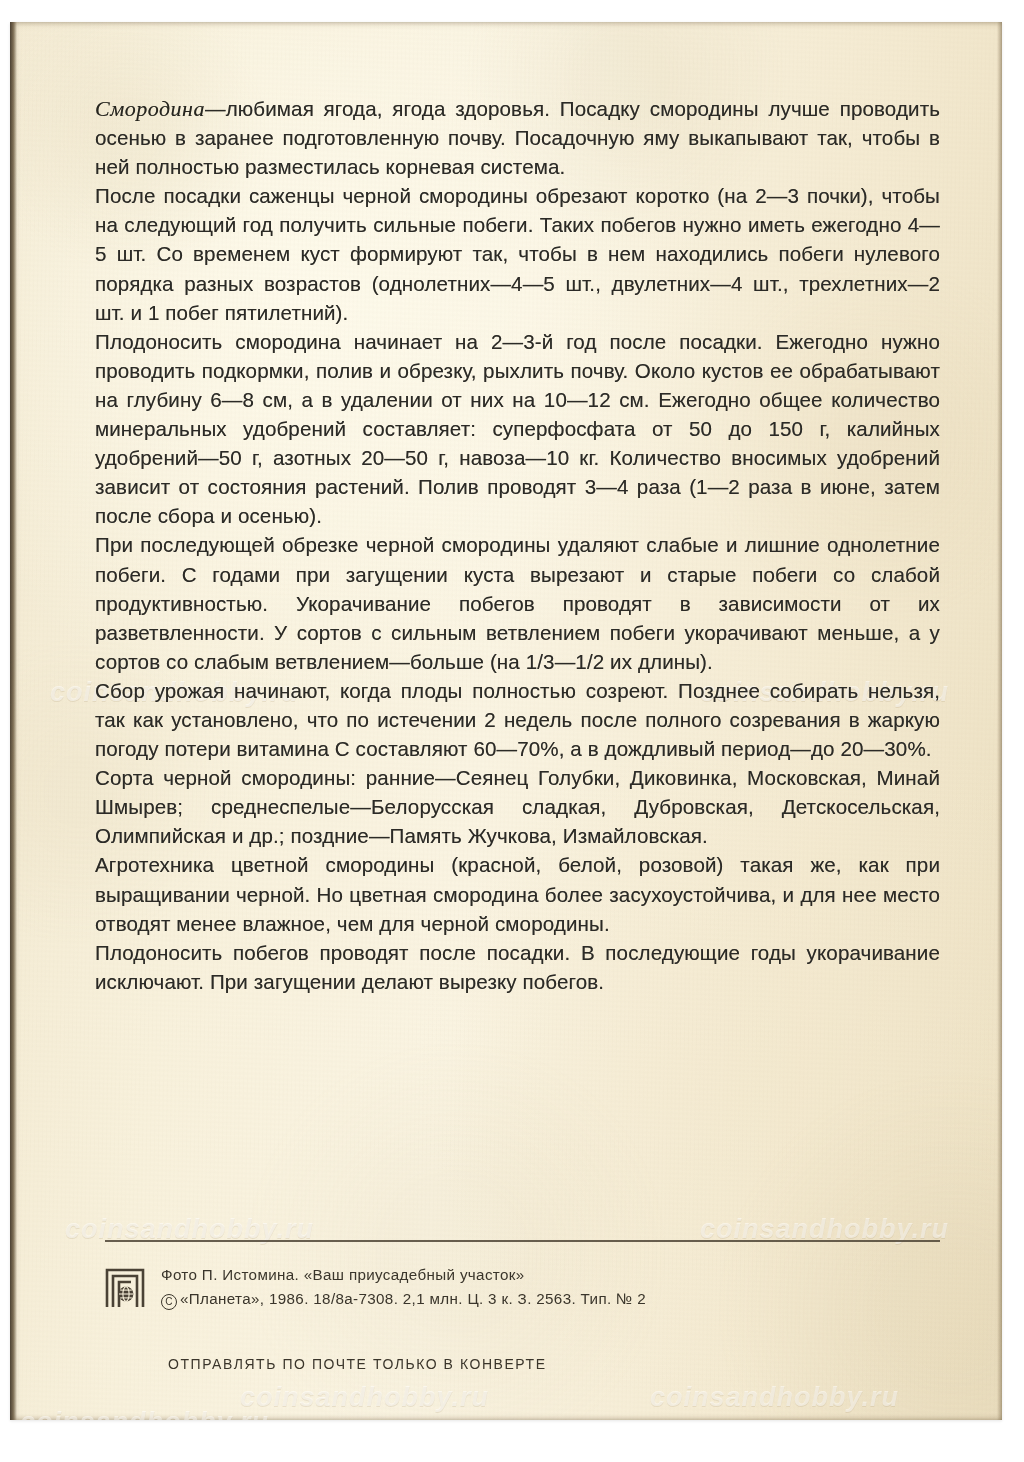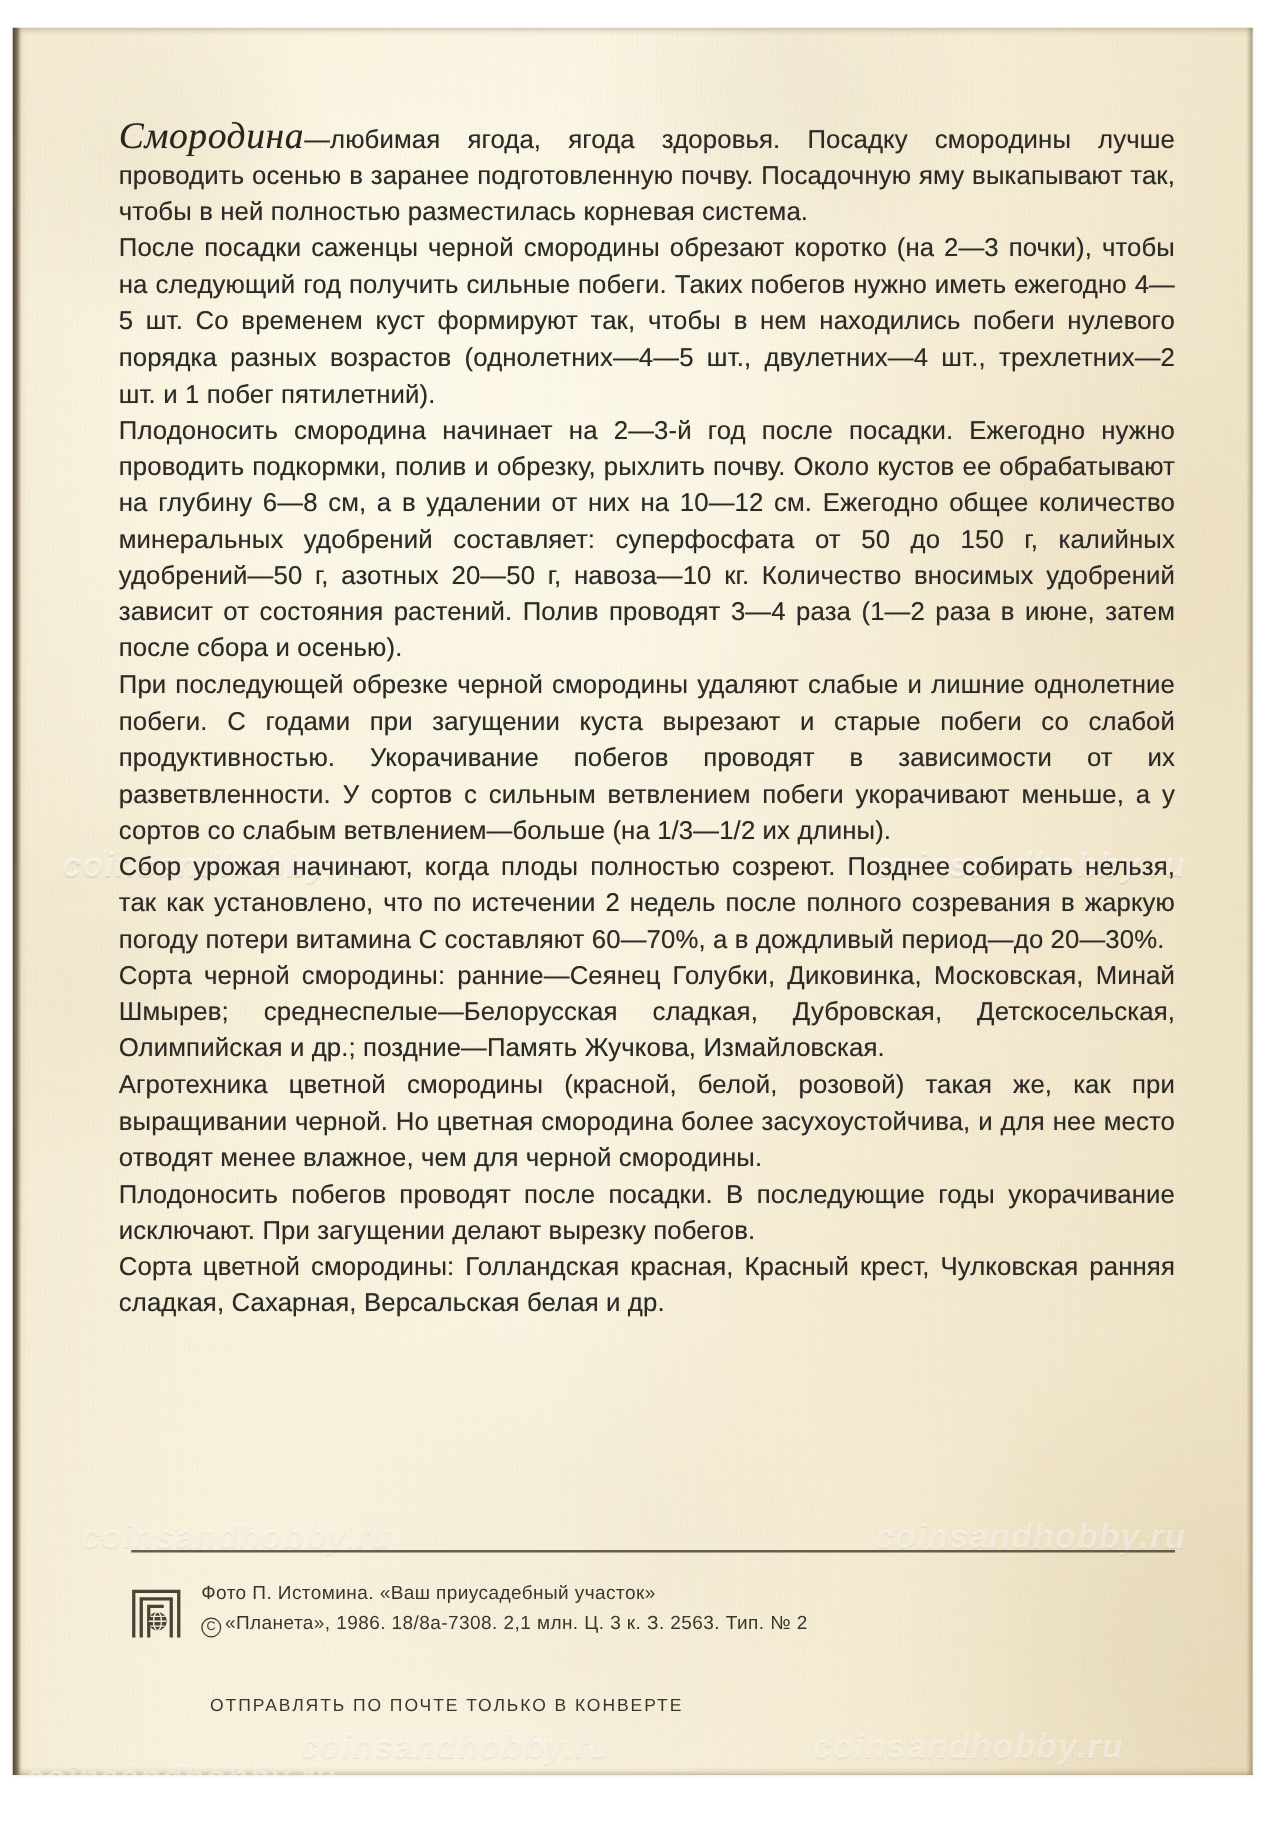--- a/index.html
+++ b/index.html
@@ -129,42 +129,42 @@
     text-justify: inter-word;
     letter-spacing: 0.1px;
     text-shadow: 0 0 0.6px rgba(43,42,38,0.45);
   }
   .para + .para { margin-top: 0; }
 
   .lead .headword {
     font-family: "Liberation Serif", serif;
     font-style: italic;
     font-weight: 400;
-    font-size: 30px;
+    font-size: 22px;
     letter-spacing: 0.5px;
     color: #26251f;
   }
 
   
   #footer {
     position: absolute;
     left: 95px;
     top: 1218px;
     width: 835px;
   }
   .footer-rule {
     width: 100%;
     height: 0;
     border-top: 2px solid #4d4435;
     opacity: 0.85;
   }
   .imprint {
     margin-top: 18px;
     display: flex;
-    align-items: flex-end;
+    align-items: flex-start;
   }
   .planeta-logo {
     width: 40px;
     height: 46px;
     flex: 0 0 40px;
     margin-top: 2px;
   }
   .imprint-lines {
     margin-left: 16px;
     padding-top: 3px;
@@ -232,21 +232,20 @@
       <p class="para">При последующей обрезке черной смородины удаляют слабые и лишние однолетние побеги. С годами при загущении куста вырезают и старые побеги со слабой продуктивностью. Укорачивание побегов проводят в зависимости от их разветвленности. У сортов с сильным ветвлением побеги укорачивают меньше, а у сортов со слабым ветвлением—больше (на 1/3—1/2 их длины).</p>
 
       <p class="para">Сбор урожая начинают, когда плоды полностью созреют. Позднее собирать нельзя, так как установлено, что по истечении 2 недель после полного созревания в жаркую погоду потери витамина С составляют 60—70%, а в дождливый период—до 20—30%.</p>
 
       <p class="para">Сорта черной смородины: ранние—Сеянец Голубки, Диковинка, Московская, Минай Шмырев; среднеспелые—Белорусская сладкая, Дубровская, Детскосельская, Олимпийская и др.; поздние—Память Жучкова, Измайловская.</p>
 
       <p class="para">Агротехника цветной смородины (красной, белой, розовой) такая же, как при выращивании черной. Но цветная смородина более засухоустойчива, и для нее место отводят менее влажное, чем для черной смородины.</p>
 
       <p class="para">Плодоносить побегов проводят после посадки. В последующие годы укорачивание исключают. При загущении делают вырезку побегов.</p>
 
-      <p class="para">Сорта цветной смородины: Голландская красная, Красный крест, Чулковская ранняя сладкая, Сахарная, Версальская белая и др.</p>
 
     </div>
 
     <div id="footer">
       <div class="footer-rule"></div>
 
       <div class="imprint">
 
         <svg class="planeta-logo" viewBox="0 0 40 46">
           <g fill="none" stroke="#4a4235" stroke-width="2.6">

